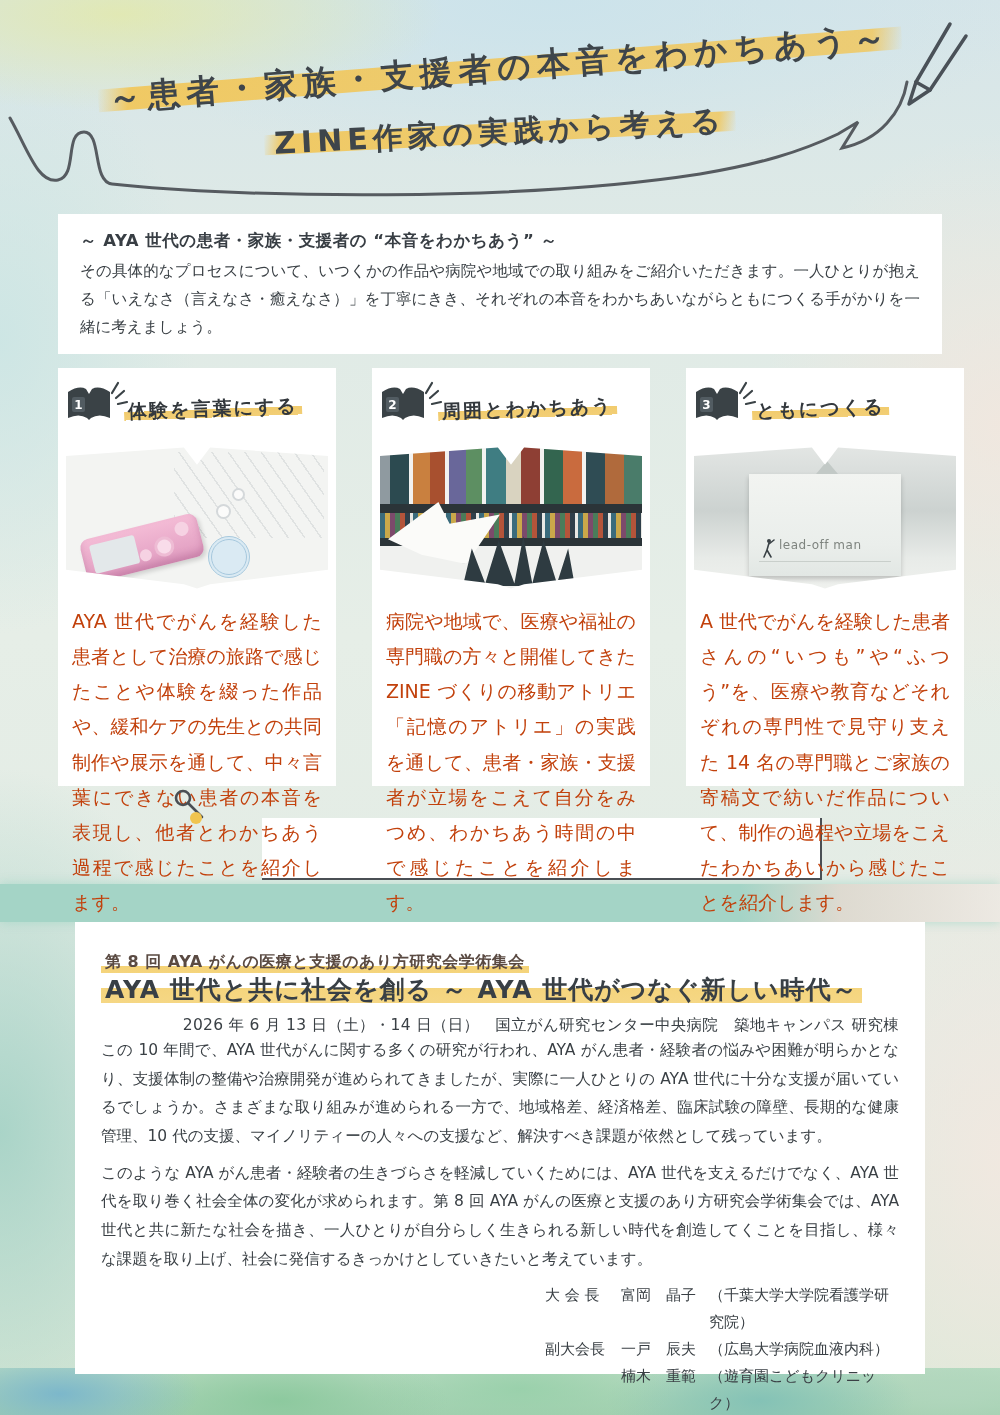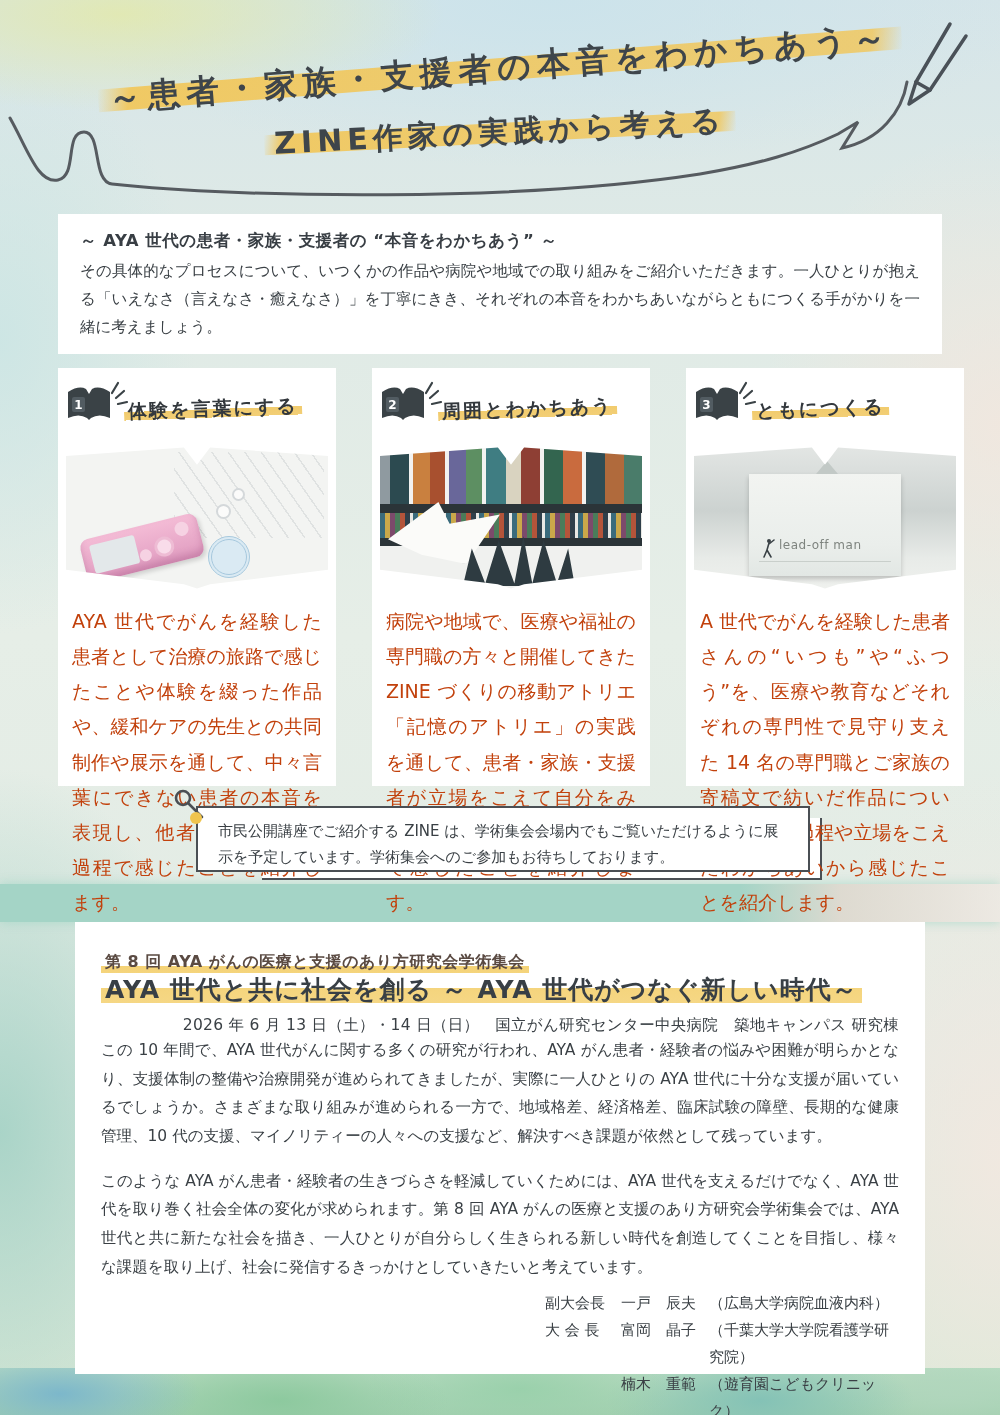--- a/index.html
+++ b/index.html
@@ -294,51 +294,48 @@
           <path d="M8 5 L6 12 L3 19 M6 12 L10 19 M8 6 L13 2" stroke="#3a4246" stroke-width="1.6" fill="none" stroke-linecap="round"></path>
         </svg>
         <div class="box-label">lead-off man</div>
         <div class="box-line"></div>
       </div>
     </div>
     <div class="card-desc">A 世代でがんを経験した患者さんの“いつも”や“ふつう”を、医療や教育などそれぞれの専門性で見守り支えた 14 名の専門職とご家族の寄稿文で紡いだ作品について、制作の過程や立場をこえたわかちあいから感じたことを紹介します。</div>
   </div>
 
   <div class="layer notice-shadow"></div>
-  <div class="layer notice">
-    <div class="notice-text">市民公開講座でご紹介する ZINE は、学術集会会場内でもご覧いただけるように展示を予定しています。学術集会へのご参加もお待ちしております。</div>
-  </div>
   <svg class="layer pin" viewBox="0 0 46 46">
     <circle cx="11" cy="10" r="7" fill="none" stroke="#4a4f54" stroke-width="2.6"></circle>
     <line x1="16" y1="15" x2="30" y2="29" stroke="#4a4f54" stroke-width="2.6" stroke-linecap="round"></line>
     <circle cx="24" cy="30" r="6" fill="#f0c44e"></circle>
   </svg>
 
   <div class="layer event">
     <div>
       <span class="event-series">第 8 回 AYA がんの医療と支援のあり方研究会学術集会</span>
     </div>
     <div class="event-title-row">
       <span class="event-title">AYA 世代と共に社会を創る ～ AYA 世代がつなぐ新しい時代～</span>
     </div>
     <div class="event-date">2026 年 6 月 13 日（土）・14 日（日）　国立がん研究センター中央病院　築地キャンパス 研究棟</div>
     <p class="event-body">この 10 年間で、AYA 世代がんに関する多くの研究が行われ、AYA がん患者・経験者の悩みや困難が明らかとなり、支援体制の整備や治療開発が進められてきましたが、実際に一人ひとりの AYA 世代に十分な支援が届いているでしょうか。さまざまな取り組みが進められる一方で、地域格差、経済格差、臨床試験の障壁、長期的な健康管理、10 代の支援、マイノリティーの人々への支援など、解決すべき課題が依然として残っています。</p>
-    <p class="event-body" style="margin-top:16px;">このような AYA がん患者・経験者の生きづらさを軽減していくためには、AYA 世代を支えるだけでなく、AYA 世代を取り巻く社会全体の変化が求められます。第 8 回 AYA がんの医療と支援のあり方研究会学術集会では、AYA 世代と共に新たな社会を描き、一人ひとりが自分らしく生きられる新しい時代を創造してくことを目指し、様々な課題を取り上げ、社会に発信するきっかけとしていきたいと考えています。</p>
+    <p class="event-body" style="margin-top:8px;">このような AYA がん患者・経験者の生きづらさを軽減していくためには、AYA 世代を支えるだけでなく、AYA 世代を取り巻く社会全体の変化が求められます。第 8 回 AYA がんの医療と支援のあり方研究会学術集会では、AYA 世代と共に新たな社会を描き、一人ひとりが自分らしく生きられる新しい時代を創造してくことを目指し、様々な課題を取り上げ、社会に発信するきっかけとしていきたいと考えています。</p>
     <div class="officers">
+      <div class="officer-row">
+        <span class="officer-role">大 会 長</span>
+        <span class="officer-name">富岡　晶子</span>
+        <span class="officer-affil">（千葉大学大学院看護学研究院）</span>
+      </div>
       <div class="officer-row">
         <span class="officer-role">副大会長</span>
         <span class="officer-name">一戸　辰夫</span>
         <span class="officer-affil">（広島大学病院血液内科）</span>
       </div>
       <div class="officer-row">
-        <span class="officer-role">大 会 長</span>
-        <span class="officer-name">富岡　晶子</span>
-        <span class="officer-affil">（千葉大学大学院看護学研究院）</span>
-      </div>
-      <div class="officer-row">
         <span class="officer-role"></span>
         <span class="officer-name">楠木　重範</span>
         <span class="officer-affil">（遊育園こどもクリニック）</span>
       </div>
 
     </div>
   </div>
 </div>
 
 </body></html>

